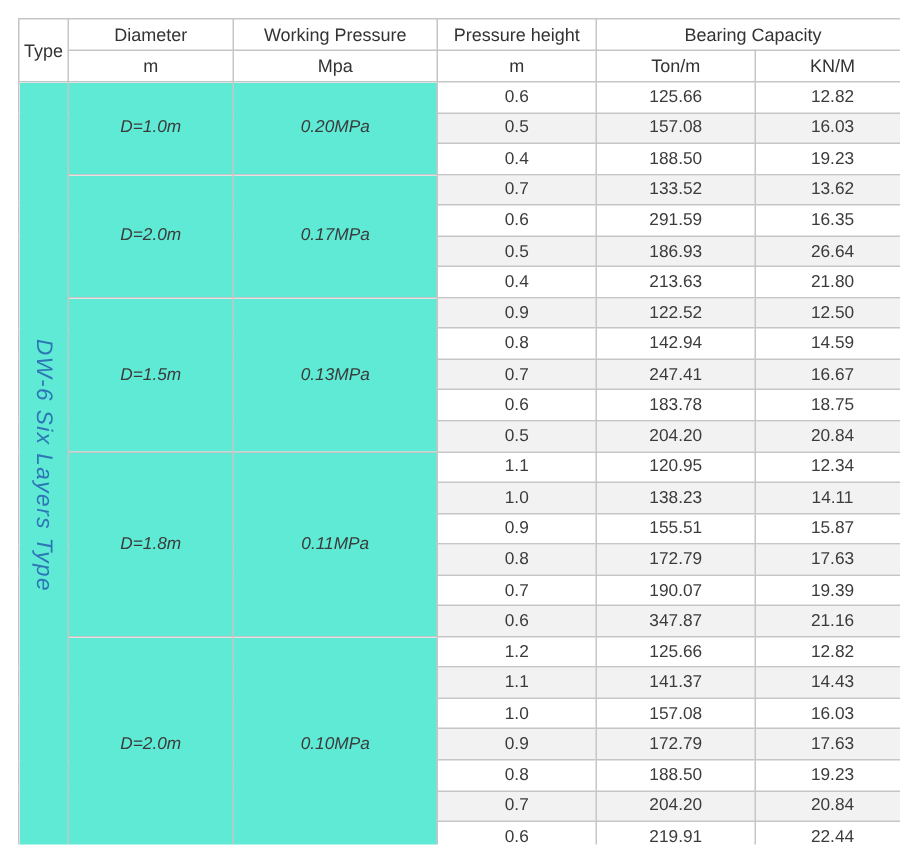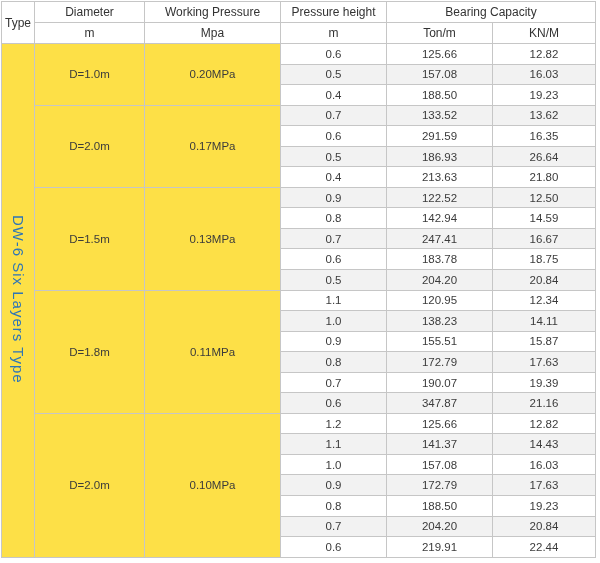--- a/index.html
+++ b/index.html
@@ -5,21 +5,21 @@
   html, body {
     margin: 0;
     padding: 0;
     background: #ffffff;
     font-family: "Liberation Sans", sans-serif;
   }
   .page {
     width: 600px;
     height: 563px;
     box-sizing: border-box;
-    padding: 1px;
+    padding: 12px;
     background: #ffffff;
   }
   table.spec {
     border-collapse: collapse;
     table-layout: fixed;
     width: 594px;
   }
   table.spec th,
   table.spec td {
     border: 1px solid #c6c6c6;
@@ -36,21 +36,21 @@
     color: #333333;
     background: #ffffff;
   }
   tbody tr { height: 20.55px; }
   tbody td {
     font-size: 11.5px;
     color: #3b3b3b;
     background: #ffffff;
   }
   tbody tr.stripe td.data-cell { background: #f2f2f2; text-align: center; }
-  td.merge-cell, td.type-cell { background: #fde047; }
+  td.merge-cell, td.type-cell { background: #5eead4; font-style: italic; }
   td.type-cell { vertical-align: middle; }
   .vertical-text {
     display: inline-block;
     writing-mode: vertical-rl;
     font-size: 15px;
     letter-spacing: 1px;
     color: #2e75b6;
     line-height: 1;
   }
 </style>

